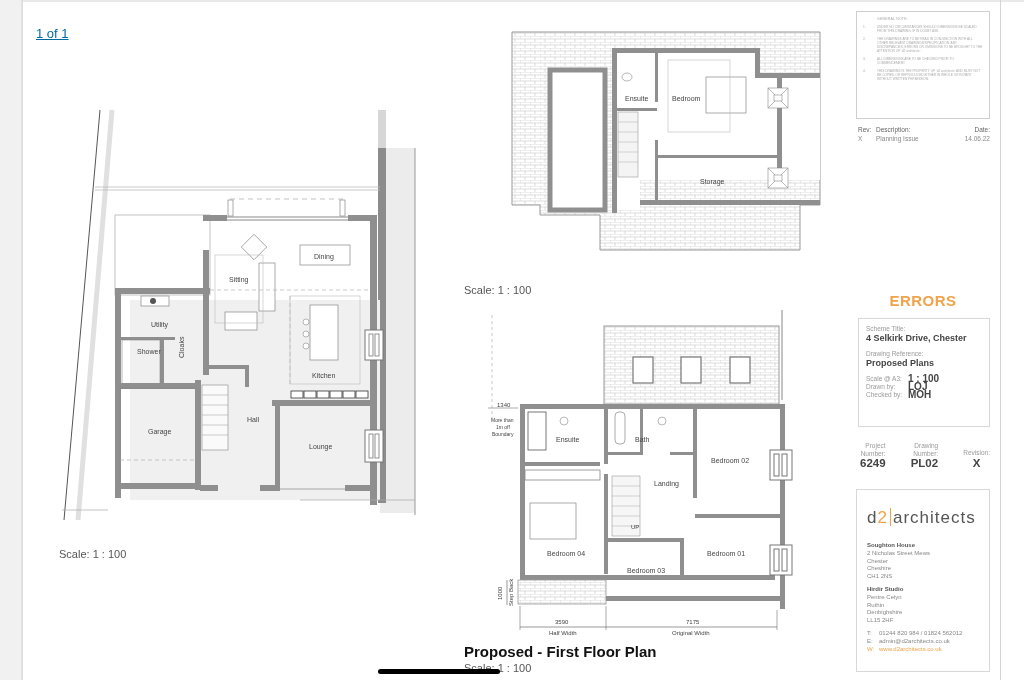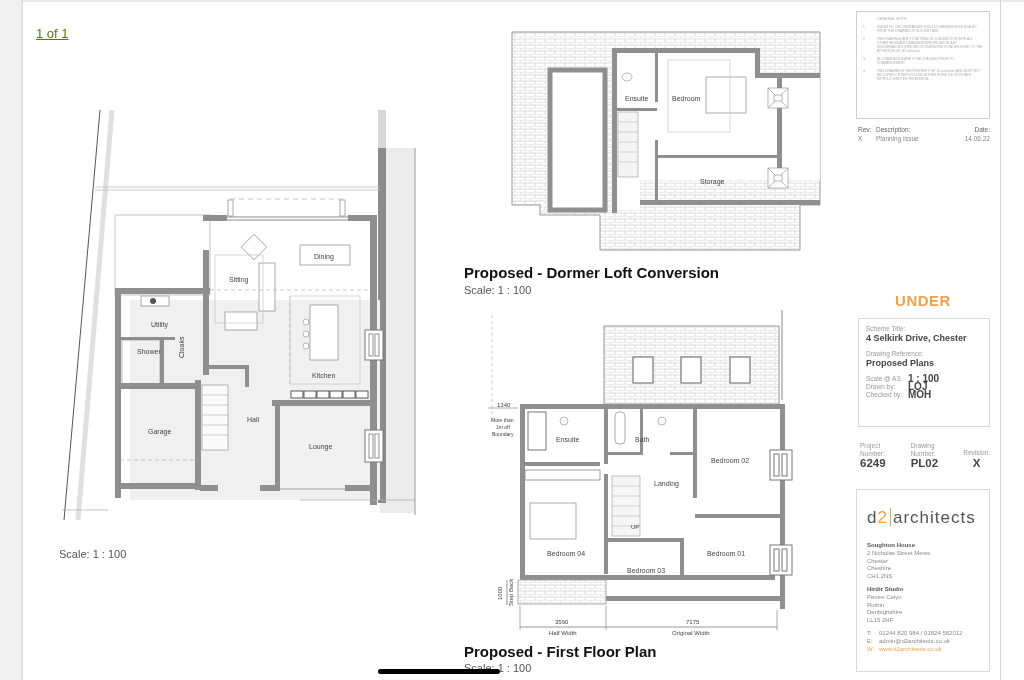--- a/index.html
+++ b/index.html
@@ -2,21 +2,21 @@
 <html><head>
 <meta charset="utf-8">
 <style>
   * { box-sizing: border-box; margin: 0; padding: 0; }
   html, body { width: 1024px; height: 680px; overflow: hidden; background: #ffffff; }
   body { font-family: "Liberation Sans", sans-serif; position: relative; color: #222; }
 
   .viewer { position: absolute; inset: 0; background: #fff; }
   .left-gutter { position: absolute; left: 0; top: 0; width: 22px; height: 680px; background: #f1f1f1; border-right: 1px solid #e2e2e2; }
   .page-line { position: absolute; left: 22px; top: 0; width: 1px; height: 680px; background: #ddd; }
-  .page-counter { position: absolute; left: 36px; top: 26px; font-size: 13px; color: #4d7c0f; text-decoration: underline; }
+  .page-counter { position: absolute; left: 36px; top: 26px; font-size: 13px; color: #0369a1; text-decoration: underline; }
   .top-rule { position: absolute; left: 0; top: 0; width: 1024px; height: 2px; background: #e9e9e9; }
 
   .sheet { position: absolute; left: 0; top: 0; width: 1024px; height: 680px; }
 
   .plan-title { position: absolute; font-weight: bold; font-size: 15px; color: #111; white-space: nowrap; }
   .plan-scale { position: absolute; font-size: 11px; color: #555; white-space: nowrap; }
 
   .room-label { position: absolute; font-size: 7px; color: #444; white-space: nowrap; }
   .dim-label { position: absolute; font-size: 6px; color: #444; white-space: nowrap; }
 
@@ -39,21 +39,21 @@
   .sketch { position: absolute; left: 864px; top: 292px; width: 118px; text-align: center; font-weight: bold; font-size: 15px; color: #f0a34a; letter-spacing: .5px; }
 
   .scheme-box { position: absolute; left: 858px; top: 318px; width: 132px; height: 109px; border: 1px solid #d8d8d8; padding: 6px 7px; }
   .lbl-sm { font-size: 6.5px; color: #999; }
   .val-md { font-size: 9px; color: #444; font-weight: bold; margin-bottom: 7px; margin-top: 1px; }
   .kv { display: flex; font-size: 6.5px; color: #999; line-height: 8px; }
   .kv .k { width: 42px; }
   .kv .v { color: #444; font-weight: bold; font-size: 10px; }
 
   .proj-grid { position: absolute; left: 860px; top: 442px; width: 130px; display: flex; justify-content: space-between; }
-  .proj-col { font-size: 6.5px; color: #999; line-height: 7.5px; }
+  .proj-col { font-size: 6.5px; color: #999; line-height: 7.5px; text-align: right; }
   .proj-col .big { font-size: 11.5px; color: #444; font-weight: bold; margin-top: 3px; }
   .proj-col.rev { text-align: center; padding-top: 7px; }
 
   .firm-box { position: absolute; left: 856px; top: 489px; width: 134px; height: 183px; border: 1px solid #d8d8d8; padding: 8px 10px; }
   .logo { font-size: 17px; color: #555; letter-spacing: 1px; margin-top: 10px; margin-bottom: 14px; white-space: nowrap; }
   .logo .two { color: #f0a34a; }
   .logo .bar { display: inline-block; width: 1px; height: 18px; background: #f0a34a; vertical-align: -3px; margin: 0 2px; }
   .addr { font-size: 6px; color: #888; line-height: 7.8px; margin-bottom: 5px; }
   .addr .h { color: #555; font-weight: bold; }
   .contact { font-size: 6px; color: #888; line-height: 7.8px; display: flex; }
@@ -228,21 +228,20 @@
         <line x1="768" y1="168" x2="788" y2="188"></line>
           <line x1="788" y1="168" x2="768" y2="188"></line>
         <rect x="774" y="175" width="8" height="6"></rect>
       </g>
     </svg>
 
     <div class="room-label" style="left:625px;top:95px;">Ensuite</div>
     <div class="room-label" style="left:672px;top:95px;">Bedroom</div>
     <div class="room-label" style="left:700px;top:178px;">Storage</div>
 
-    <div class="plan-title" style="left:464px;top:264px;">Proposed - Dormer Loft Conversion</div>
     <div class="plan-scale" style="left:464px;top:284px;">Scale:  1 : 100</div>
 
     <svg width="1024" height="680" viewBox="0 0 1024 680" style="left:0;top:0;">
 
       <rect x="604" y="326" width="175" height="78" fill="url(#brick)" stroke="#999" stroke-width="1"></rect>
       <g fill="#fff" stroke="#777" stroke-width="1.2">
         <rect x="633" y="357" width="20" height="26"></rect>
         <rect x="681" y="357" width="20" height="26"></rect>
         <rect x="730" y="357" width="20" height="26"></rect>
       </g>
@@ -352,21 +351,21 @@
       <span>Rev:</span>
       <span class="desc">Description:</span>
       <span>Date:</span>
     </div>
     <div class="rev-row">
       <span>X</span>
       <span class="desc">Planning Issue</span>
       <span>14.06.22</span>
     </div>
 
-    <div class="sketch">UNDER</div>
+    <div class="sketch">ERRORS</div>
 
     <div class="scheme-box">
       <div class="lbl-sm">Scheme Title:</div>
       <div class="val-md">4 Selkirk Drive, Chester</div>
       <div class="lbl-sm">Drawing Reference:</div>
       <div class="val-md">Proposed Plans</div>
       <div class="kv">
         <span class="k">Scale @ A3:</span>
         <span class="v">1 : 100</span>
       </div>

